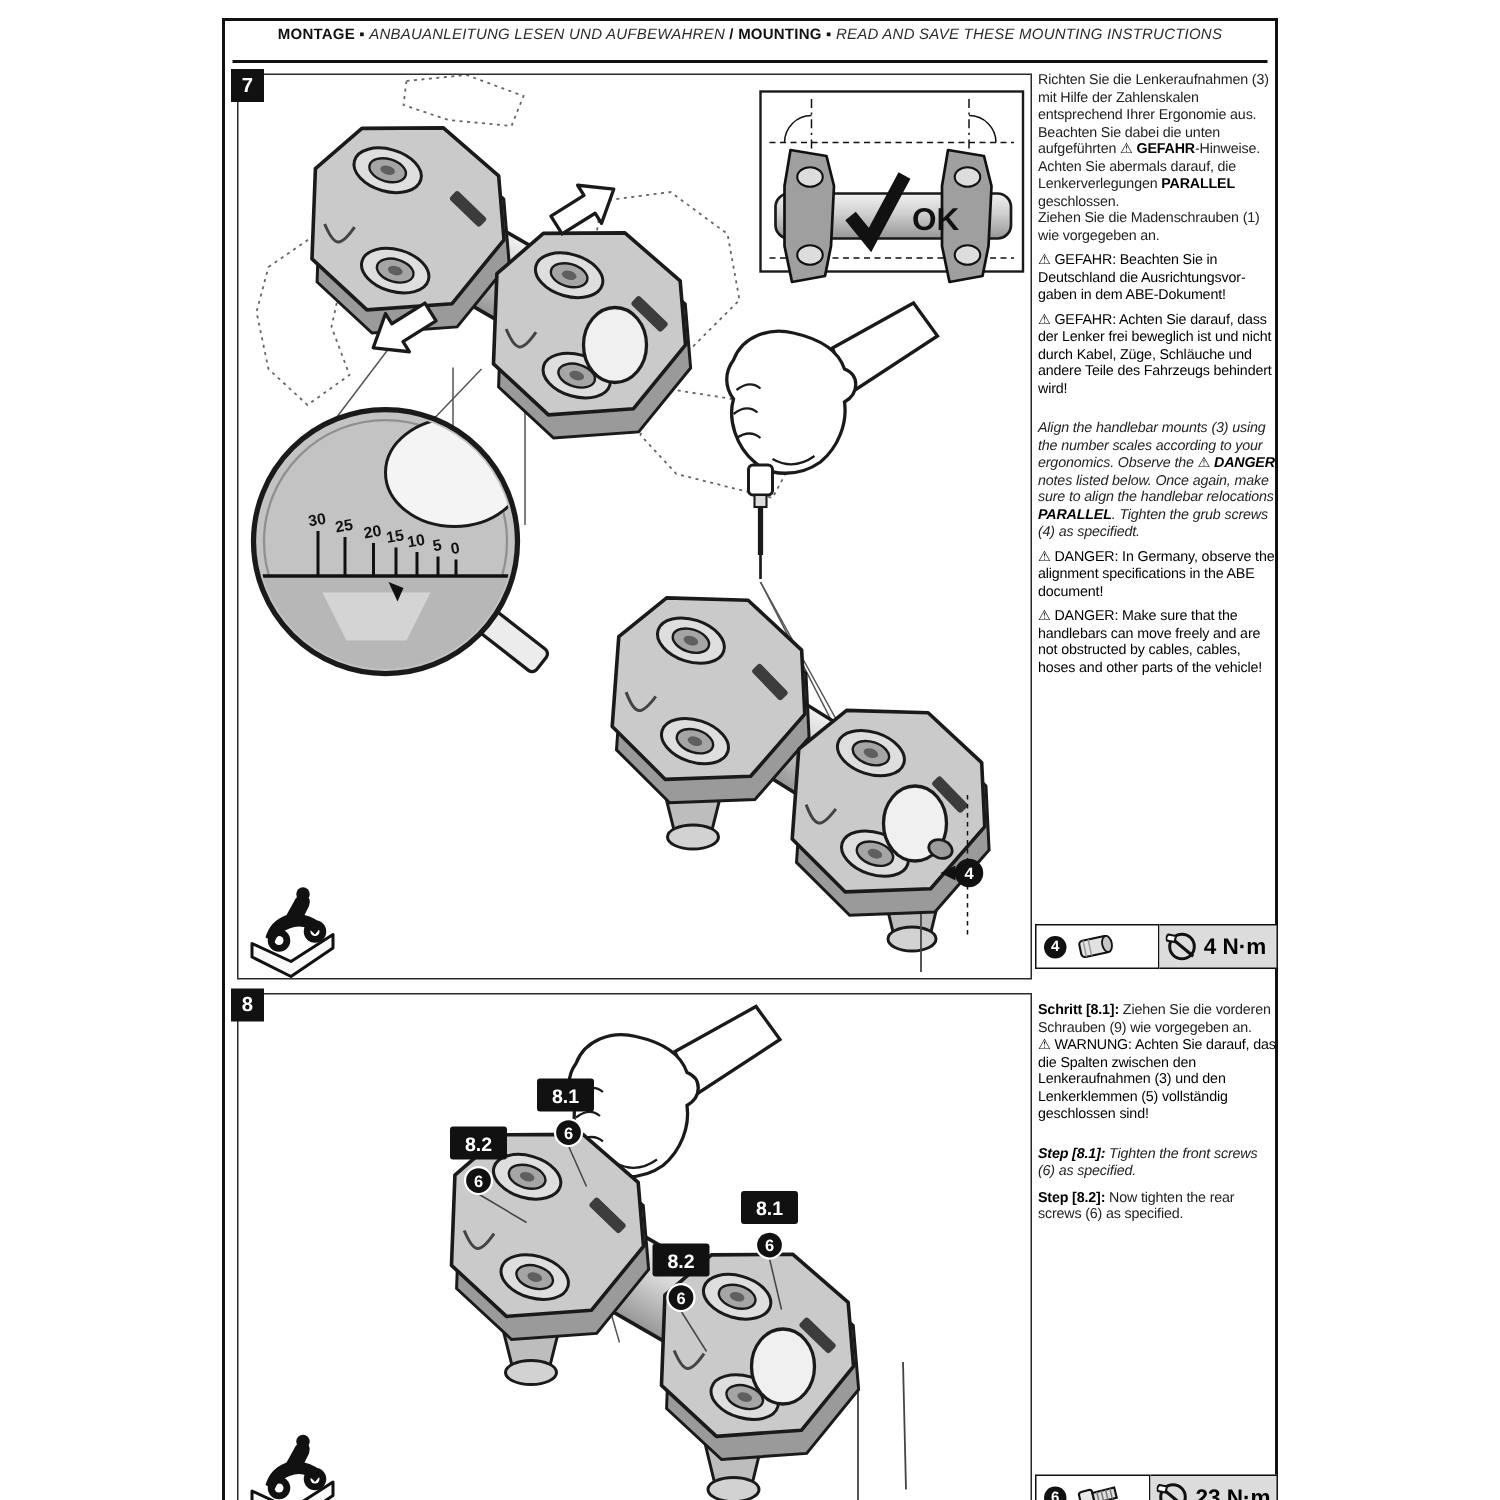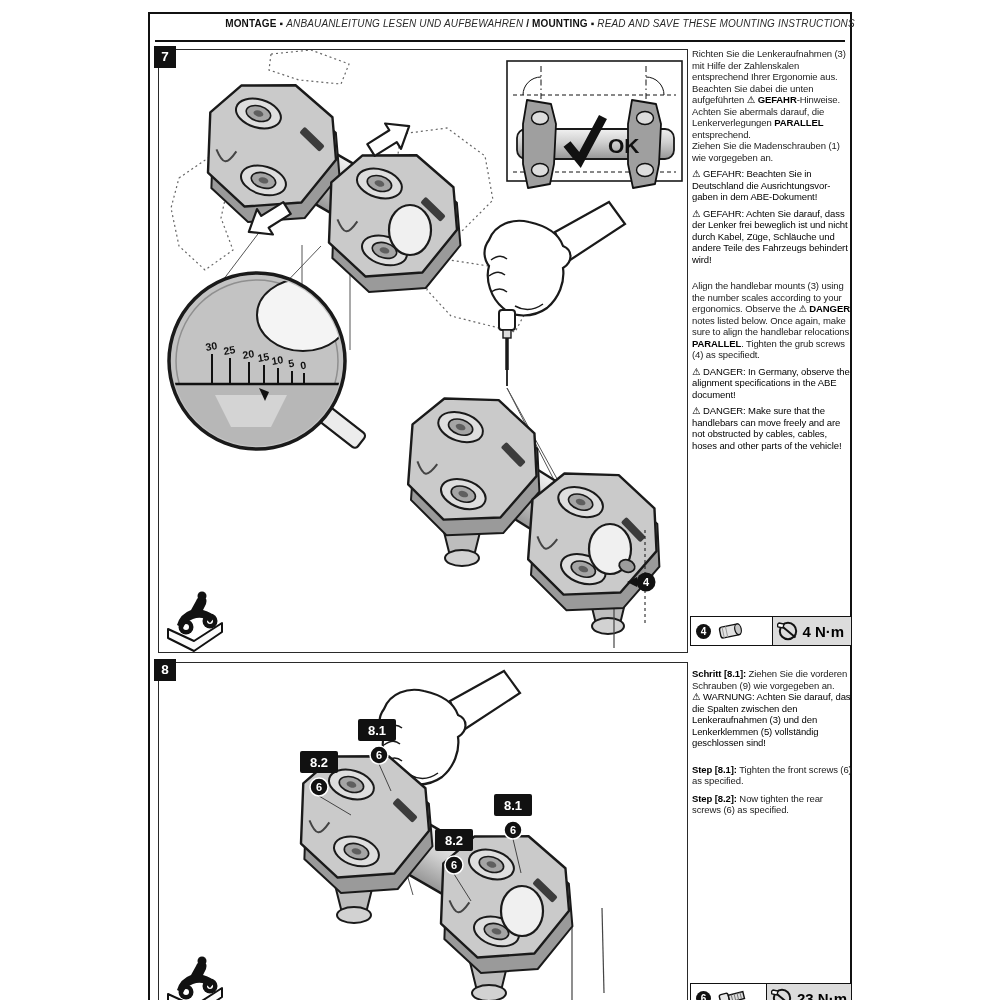--- a/index.html
+++ b/index.html
@@ -1,38 +1,38 @@
 <!DOCTYPE html>
 <html><head>
 <meta charset="utf-8">
 <style>
   html,body{margin:0;padding:0;width:1000px;height:1000px;background:#fff;overflow:hidden;
     font-family:"Liberation Sans","DejaVu Sans",sans-serif;color:#1a1a1a;}
   .page{position:absolute;left:148px;top:12px;width:704px;height:992px;
     border:2px solid #111;border-bottom:none;box-sizing:border-box;}
   .hdr{position:absolute;left:0;top:4px;width:100%;text-align:center;font-size:10px;
-    letter-spacing:.15px;white-space:nowrap;padding-left:40px;}
+    letter-spacing:.15px;white-space:nowrap;}
   .hb{font-weight:bold;color:#111;}
   .hi{font-style:italic;color:#2b2b2b;}
   .hdr-rule{position:absolute;left:5px;right:5px;top:26px;border-top:2px solid #111;}
   .panel{position:absolute;border:1.3px solid #2a2a2a;background:#fff;box-sizing:border-box;}
   .p7{left:8px;top:35px;width:530px;height:604px;}
   .p8{left:8px;top:648px;width:530px;height:344px;border-bottom:none;}
   .numbadge{position:absolute;width:22px;height:22px;background:#111;color:#fff;
     font-weight:bold;font-size:13.5px;line-height:22px;text-align:center;z-index:5;}
   .n7{left:4px;top:32px;}
   .n8{left:4px;top:645px;}
   .col{position:absolute;width:160px;font-size:9.5px;line-height:11.5px;letter-spacing:-.1px;color:#222;}
   .c7{left:542px;top:34px;}
   .c8{left:542px;top:654px;}
   .col p{margin:0;}
   .b{font-weight:bold;color:#000;}
   .warn{font-weight:normal;color:#000;margin-top:5px !important;}
   .tight{margin-top:0 !important;}
-  .enblock{margin-top:15px !important;}
+  .enblock{margin-top:15px !important;font-style:italic;}
   .step2{margin-top:6px !important;}
   .torque{position:absolute;left:540px;width:162px;height:30px;display:flex;box-sizing:border-box;}
   .t7{top:602px;} .t8{top:969px;}
   .tcellL{flex:1;background:#fff;border:1.6px solid #111;display:flex;align-items:center;
     gap:6px;padding:0 5px;box-sizing:border-box;}
   .tcellR{flex:1;background:#dcdcdc;border:1.6px solid #111;border-left:none;display:flex;
     align-items:center;gap:4px;padding:0 4px;box-sizing:border-box;}
   .partcirc{display:inline-block;width:15px;height:15px;border-radius:50%;background:#111;
     color:#fff;font-size:10px;font-weight:bold;text-align:center;line-height:15px;flex:0 0 auto;}
   .tval{font-weight:bold;font-size:15px;color:#000;white-space:nowrap;}
@@ -215,21 +215,21 @@
         <polygon points="468,532 478,527 478,537" fill="#111"></polygon>
         <circle cx="487" cy="532" r="9.5" fill="#111"></circle>
         <text x="487" y="536" font-size="11" font-weight="bold" fill="#fff" text-anchor="middle">4</text>
       </g>
       <use href="#riderLogo" transform="translate(6,534)"></use>
     </svg>
   </div>
   <div class="numbadge n7">7</div>
 
   <div class="col c7">
-    <p><span>Richten Sie die Lenkeraufnahmen (3) mit Hilfe der Zahlenskalen entsprechend Ihrer Ergonomie aus. Beachten Sie dabei die unten aufgeführten </span><span class="b">⚠ GEFAHR</span><span>-Hinweise. Achten Sie abermals darauf, die Lenkerverlegungen </span><span class="b">PARALLEL</span><span> entsprechend.</span></p>
+    <p><span>Richten Sie die Lenkeraufnahmen (3) mit Hilfe der Zahlenskalen entsprechend Ihrer Ergonomie aus. Beachten Sie dabei die unten aufgeführten </span><span class="b">⚠ GEFAHR</span><span>-Hinweise. Achten Sie abermals darauf, die Lenkerverlegungen </span><span class="b">PARALLEL</span><span> geschlossen.</span></p>
     <p class="tight">Ziehen Sie die Madenschrauben (1) wie vorgegeben an.</p>
     <p class="warn">⚠ GEFAHR: Beachten Sie in Deutschland die Ausrichtungsvor­gaben in dem ABE-Dokument!</p>
     <p class="warn">⚠ GEFAHR: Achten Sie darauf, dass der Lenker frei beweglich ist und nicht durch Kabel, Züge, Schläuche und andere Teile des Fahrzeugs behindert wird!</p>
     <p class="enblock"><span>Align the handlebar mounts (3) using the number scales according to your ergonomics. Observe the </span><span class="b">⚠ DANGER</span><span> notes listed below. Once again, make sure to align the handlebar relocations </span><span class="b">PARALLEL</span><span>. Tighten the grub screws (4) as specifiedt.</span></p>
     <p class="warn">⚠ DANGER: In Germany, observe the alignment specifications in the ABE document!</p>
     <p class="warn">⚠ DANGER: Make sure that the handlebars can move freely and are not obstructed by cables, cables, hoses and other parts of the vehicle!</p>
   </div>
 
   <div class="torque t7">
     <div class="tcellL">

